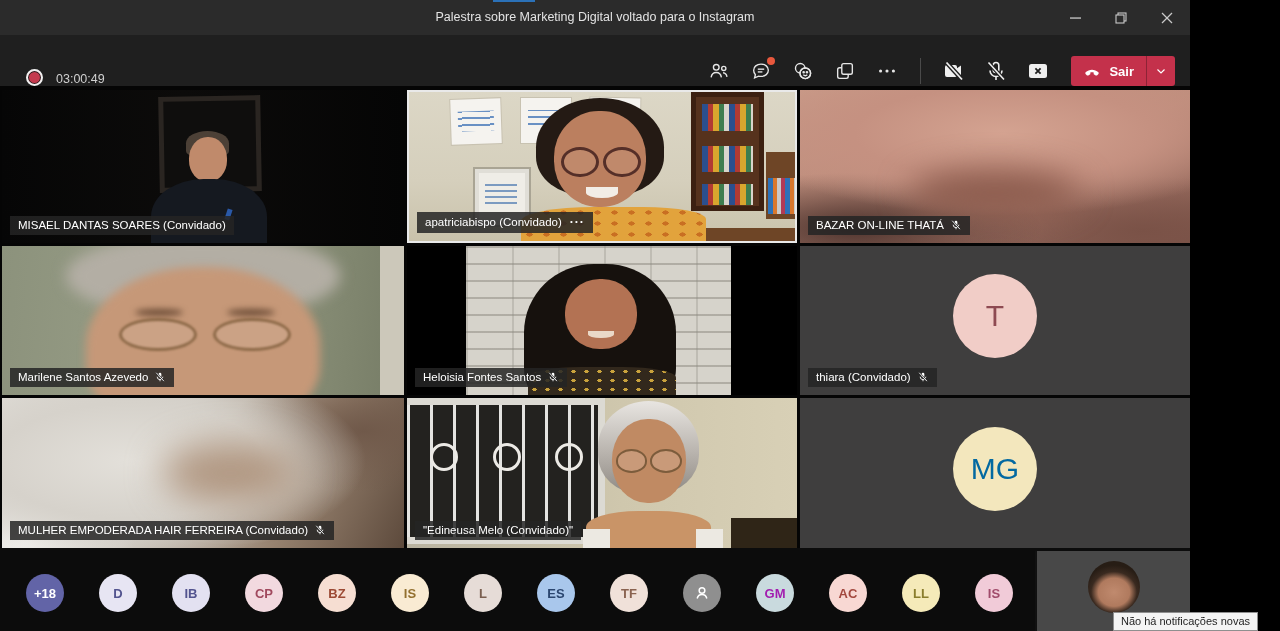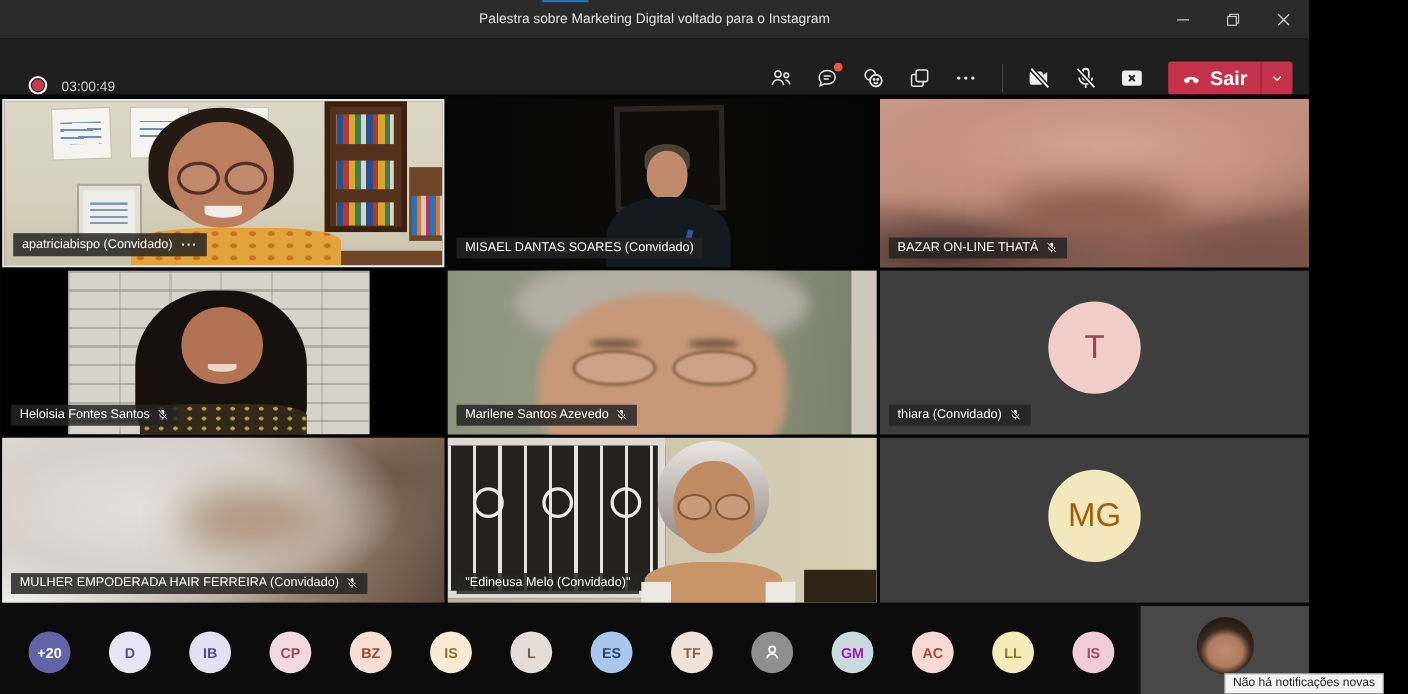--- a/index.html
+++ b/index.html
@@ -20,21 +20,21 @@
   .rec-dot{width:13px;height:13px;border-radius:50%;background:#c43a4e;border:2px solid #f0f0f0;
     margin-left:26px;box-shadow:0 0 0 1px #1f1f1f inset;}
   .timer{color:#cfcfcf;font-size:12.5px;margin-left:13px;}
   .tb-right{margin-left:auto;display:flex;align-items:center;}
   .tb-btn{width:24px;height:24px;margin:0 9px;display:flex;align-items:center;justify-content:center;position:relative;}
   .tb-btn svg{display:block;}
   .tb-badge{position:absolute;top:-2px;right:-2px;width:8px;height:8px;border-radius:50%;background:#e8583d;}
   .tb-divider{width:1px;height:26px;background:#4a4a4a;margin:0 12px;}
   .leave-btn{display:flex;align-items:center;height:30px;background:#c4314b;border-radius:3px;
     margin-left:12px;margin-right:15px;overflow:hidden;}
-  .leave-main{display:flex;align-items:center;gap:8px;padding:0 12px;color:#fff;font-size:18px;font-weight:bold;height:100%;}
+  .leave-main{display:flex;align-items:center;gap:8px;padding:0 12px;color:#fff;font-size:13px;font-weight:bold;height:100%;}
   .leave-sep{width:1px;height:30px;background:rgba(0,0,0,.28);}
   .leave-caret{width:28px;height:100%;display:flex;align-items:center;justify-content:center;}
 
   
   .stage{position:relative;height:462px;background:#050505;}
   .grid{position:absolute;left:2px;top:4px;display:grid;grid-template-columns:402px 390px 390px;
     grid-template-rows:153px 149px 150px;gap:3px;}
   .tile{position:relative;overflow:hidden;background:#000;box-sizing:border-box;}
   .tile>div{position:absolute;}
   .name-tag{position:absolute;left:8px;bottom:8px;display:flex;align-items:center;gap:6px;
@@ -263,20 +263,31 @@
             <path d="M5 9l7 7 7-7"></path>
             </svg>
         </div>
       </div>
     </div>
   </div>
 
   <div class="stage">
     <div class="grid">
 
+      <div class="tile t1">
+        <div class="frame"></div>
+          <div class="hairm"></div>
+          <div class="head"></div>
+          <div class="body"></div>
+          <div class="mark"></div>
+        <div class="name-tag">
+          <span>MISAEL DANTAS SOARES (Convidado)</span>
+        </div>
+      </div>
+
       <div class="tile t2">
         <div class="poster p1"></div>
           <div class="poster p2"></div>
           <div class="poster p3"></div>
         <div class="cert"></div>
         <div class="shelf"></div>
           <div class="books b1"></div>
           <div class="books b2"></div>
           <div class="books b3"></div>
         <div class="shelf2"></div>
@@ -286,72 +297,61 @@
           <div class="face"></div>
           <div class="gl"></div>
           <div class="smile"></div>
           <div class="topwear"></div>
         <div class="name-tag">
           <span>apatriciabispo (Convidado)</span>
           <span class="tag-more">···</span>
         </div>
       </div>
 
-      <div class="tile t1">
-        <div class="frame"></div>
-          <div class="hairm"></div>
-          <div class="head"></div>
-          <div class="body"></div>
-          <div class="mark"></div>
-        <div class="name-tag">
-          <span>MISAEL DANTAS SOARES (Convidado)</span>
-        </div>
-      </div>
-
       <div class="tile t3">
         <div class="sh"></div>
         <div class="name-tag">
           <span>BAZAR ON-LINE THATÁ</span>
           <svg width="12" height="12" viewBox="0 0 24 24" fill="none" stroke="#fff" stroke-width="1.8">
             <rect x="9.3" y="3.5" width="5.4" height="9.5" rx="2.7" fill="#fff" stroke="none"></rect>
             <path d="M6.3 11.5a5.7 5.7 0 0 0 11.4 0"></path>
               <line x1="12" y1="17" x2="12" y2="20.5"></line>
             <line x1="4.5" y1="3.5" x2="19.8" y2="20.3" stroke="#2a2a2a" stroke-width="3.6"></line>
             <line x1="4.5" y1="3.5" x2="19.8" y2="20.3"></line>
             </svg>
         </div>
       </div>
 
-      <div class="tile t4">
-        <div class="wallpanel"></div>
-          <div class="hair"></div>
-          <div class="face"></div>
-          <div class="smile"></div>
-          <div class="blouse"></div>
-        <div class="name-tag">
-          <span>Heloisia Fontes Santos</span>
-          <svg width="12" height="12" viewBox="0 0 24 24" fill="none" stroke="#fff" stroke-width="1.8">
-            <rect x="9.3" y="3.5" width="5.4" height="9.5" rx="2.7" fill="#fff" stroke="none"></rect>
-            <path d="M6.3 11.5a5.7 5.7 0 0 0 11.4 0"></path>
-              <line x1="12" y1="17" x2="12" y2="20.5"></line>
-            <line x1="4.5" y1="3.5" x2="19.8" y2="20.3" stroke="#2a2a2a" stroke-width="3.6"></line>
-            <line x1="4.5" y1="3.5" x2="19.8" y2="20.3"></line>
-            </svg>
-        </div>
-      </div>
-
       <div class="tile t5">
         <div class="door"></div>
           <div class="hair"></div>
           <div class="face"></div>
         <div class="brow brL"></div>
           <div class="brow brR"></div>
           <div class="gl"></div>
         <div class="name-tag">
           <span>Marilene Santos Azevedo</span>
+          <svg width="12" height="12" viewBox="0 0 24 24" fill="none" stroke="#fff" stroke-width="1.8">
+            <rect x="9.3" y="3.5" width="5.4" height="9.5" rx="2.7" fill="#fff" stroke="none"></rect>
+            <path d="M6.3 11.5a5.7 5.7 0 0 0 11.4 0"></path>
+              <line x1="12" y1="17" x2="12" y2="20.5"></line>
+            <line x1="4.5" y1="3.5" x2="19.8" y2="20.3" stroke="#2a2a2a" stroke-width="3.6"></line>
+            <line x1="4.5" y1="3.5" x2="19.8" y2="20.3"></line>
+            </svg>
+        </div>
+      </div>
+
+      <div class="tile t4">
+        <div class="wallpanel"></div>
+          <div class="hair"></div>
+          <div class="face"></div>
+          <div class="smile"></div>
+          <div class="blouse"></div>
+        <div class="name-tag">
+          <span>Heloisia Fontes Santos</span>
           <svg width="12" height="12" viewBox="0 0 24 24" fill="none" stroke="#fff" stroke-width="1.8">
             <rect x="9.3" y="3.5" width="5.4" height="9.5" rx="2.7" fill="#fff" stroke="none"></rect>
             <path d="M6.3 11.5a5.7 5.7 0 0 0 11.4 0"></path>
               <line x1="12" y1="17" x2="12" y2="20.5"></line>
             <line x1="4.5" y1="3.5" x2="19.8" y2="20.3" stroke="#2a2a2a" stroke-width="3.6"></line>
             <line x1="4.5" y1="3.5" x2="19.8" y2="20.3"></line>
             </svg>
         </div>
       </div>
 
@@ -396,31 +396,31 @@
         <div class="chest"></div>
           <div class="strapL"></div>
           <div class="strapR"></div>
           <div class="deskdark"></div>
         <div class="name-tag">
           <span>"Edineusa Melo (Convidado)"</span>
         </div>
       </div>
 
       <div class="tile t9">
-        <div class="tile-avatar" id="t9av" style="background: rgb(243, 231, 189); color: #a16207;">
+        <div class="tile-avatar" id="t9av" style="background: rgb(243, 231, 189); color: #0369a1;">
           <span>MG</span>
         </div>
       </div>
 
     </div>
   </div>
 
   <div class="bottombar">
     <div class="pstrip">
-        <div class="pav" style="background: rgb(98, 100, 167); color: rgb(255, 255, 255);">+20</div>
+        <div class="pav" style="background: rgb(98, 100, 167); color: rgb(255, 255, 255);">+18</div>
         <div class="pav" style="background: rgb(231, 229, 243); color: rgb(83, 84, 143);">D</div>
         <div class="pav" style="background: rgb(227, 225, 241); color: rgb(83, 84, 143);">IB</div>
         <div class="pav" style="background: rgb(242, 217, 223); color: rgb(160, 73, 94);">CP</div>
         <div class="pav" style="background: rgb(246, 222, 210); color: rgb(156, 74, 52);">BZ</div>
         <div class="pav" style="background: rgb(249, 235, 211); color: rgb(147, 112, 47);">IS</div>
         <div class="pav" style="background: rgb(230, 220, 215); color: rgb(122, 95, 80);">L</div>
         <div class="pav" style="background: rgb(169, 199, 236); color: rgb(43, 70, 112);">ES</div>
         <div class="pav" style="background: rgb(240, 225, 217); color: rgb(138, 99, 80);">TF</div>
         <div class="pav" style="background: rgb(143, 143, 143); color: rgb(255, 255, 255);">
           <svg width="20" height="20" viewBox="0 0 24 24" fill="none" stroke="#ffffff" stroke-width="1.8">

